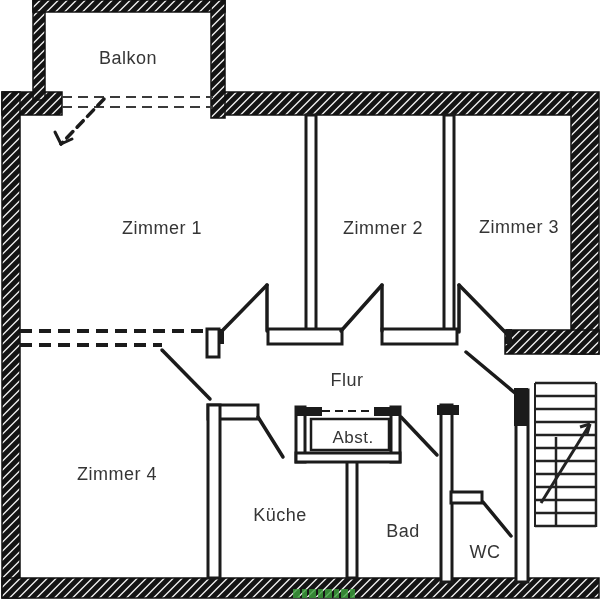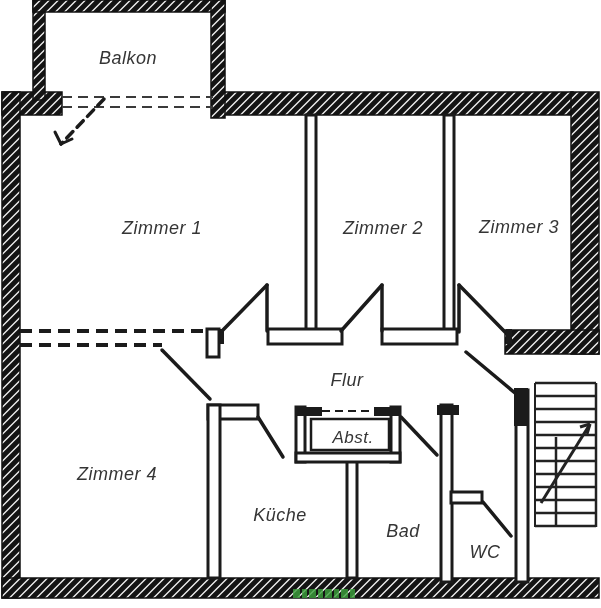--- a/index.html
+++ b/index.html
@@ -2,21 +2,20 @@
 <html><head>
 <meta charset="utf-8">
 <style>
   html,body{margin:0;padding:0;background:#ffffff;}
   .stage{
     position:relative;
     width:601px;height:608px;
     background:#ffffff;
     overflow:hidden;
     font-family:"Liberation Sans", sans-serif;
-    font-style:italic;
   }
   svg{display:block;}
   .room-label{
     font-family:"Liberation Sans", sans-serif;
     font-size:18px;
     fill:#353535;
     letter-spacing:.5px;
   }
   .room-label.small{font-size:17px;}
 </style>

